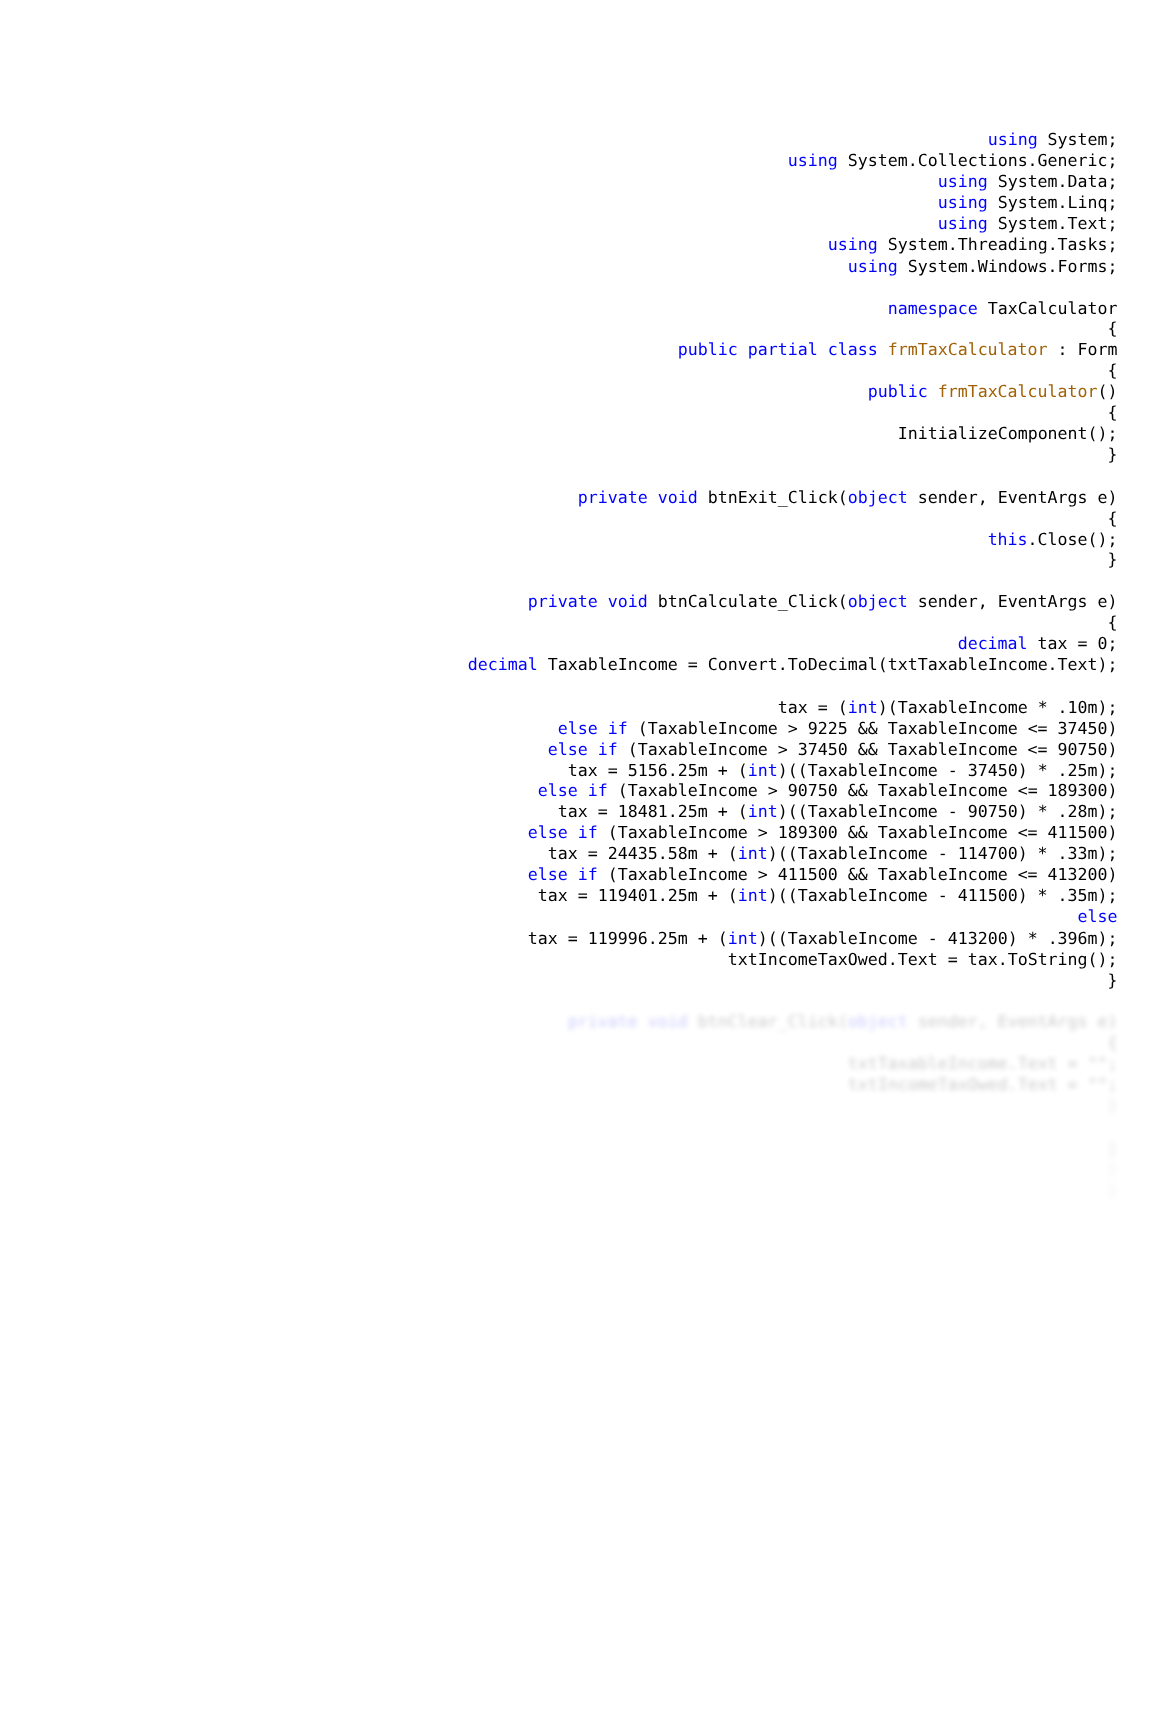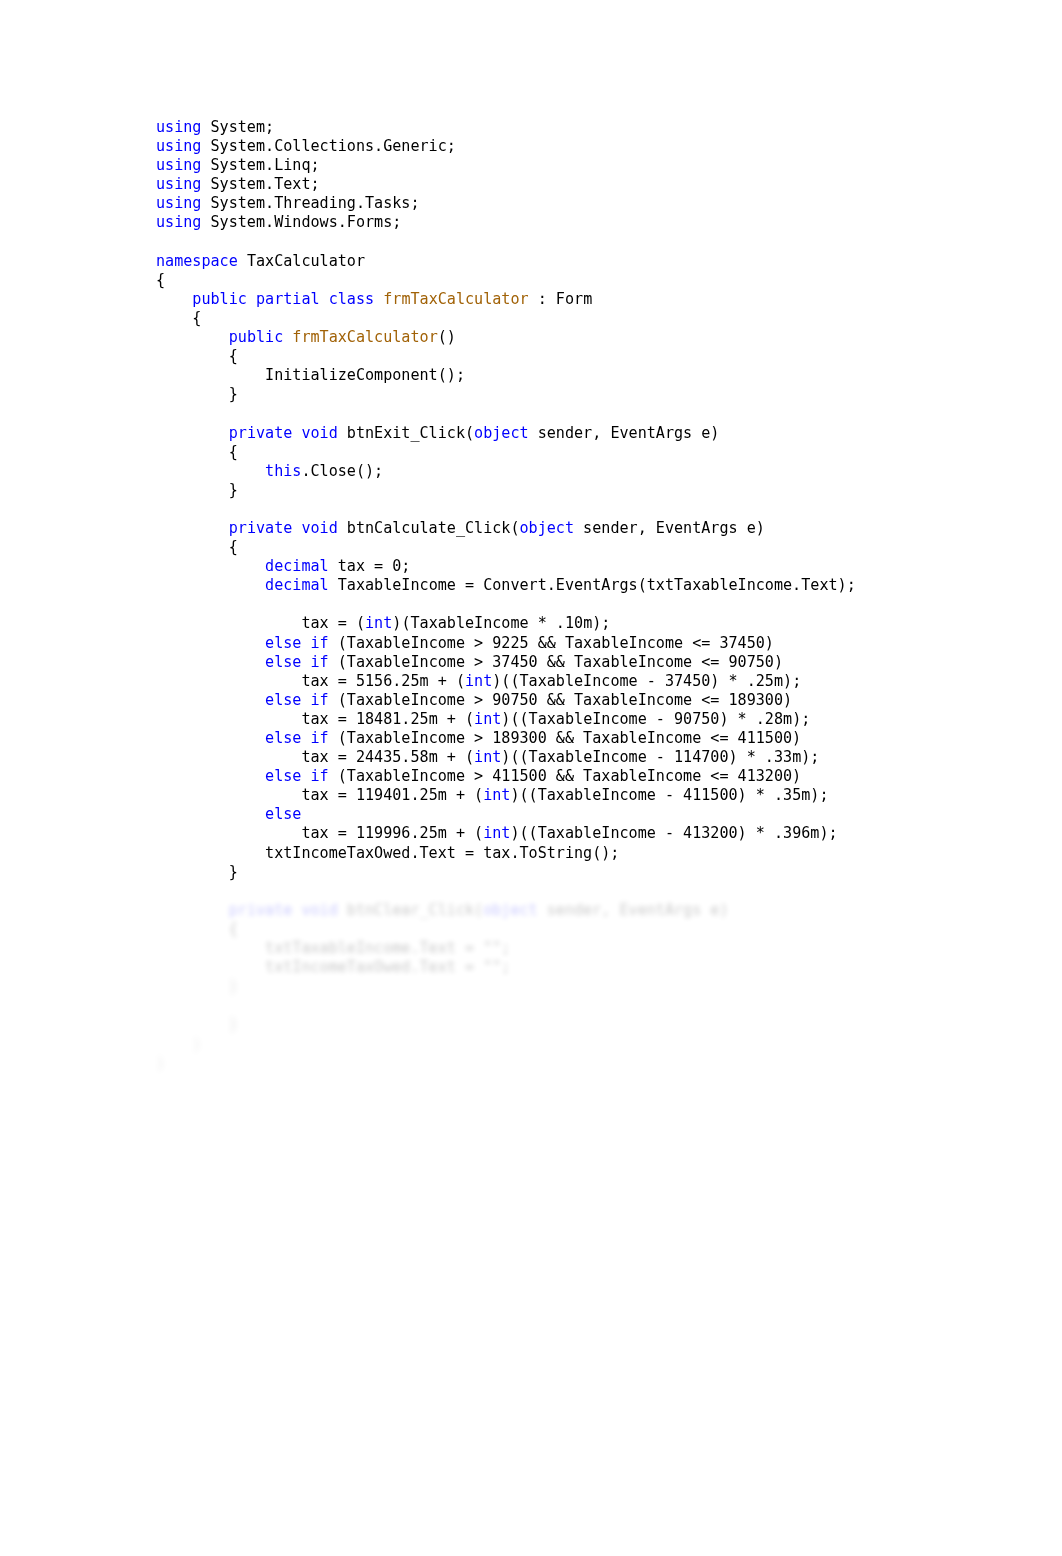--- a/index.html
+++ b/index.html
@@ -12,20 +12,21 @@
     height: 1556px;
     position: relative;
     overflow: hidden;
     font-family: "DejaVu Sans Mono", monospace;
   }
   #code-listing {
     position: absolute;
     left: 156px;
     top: 118px;
     width: 860px;
+    text-align: right;
   }
   .code-line {
     font-family: "DejaVu Sans Mono", monospace;
     font-size: 15.1px;
     line-height: 19.1px;
     height: 19.1px;
     white-space: pre;
     color: #000000;
     letter-spacing: 0px;
   }
@@ -50,20 +51,21 @@
     opacity: 0.085;
     filter: blur(3.4px);
   }
 </style>
 </head>
 <body>
 
 <div id="code-listing">
     <div class="code-line"><span class="kw">using</span><span class="txt"> System;</span></div>
     <div class="code-line"><span class="kw">using</span><span class="txt"> System.Collections.Generic;</span></div>
+    <div class="code-line"><span class="kw">using</span><span class="txt"> System.Data;</span></div>
     <div class="code-line"><span class="kw">using</span><span class="txt"> System.Linq;</span></div>
     <div class="code-line"><span class="kw">using</span><span class="txt"> System.Text;</span></div>
     <div class="code-line"><span class="kw">using</span><span class="txt"> System.Threading.Tasks;</span></div>
     <div class="code-line"><span class="kw">using</span><span class="txt"> System.Windows.Forms;</span></div>
     <div class="code-line blank">&nbsp;</div>
     <div class="code-line"><span class="kw">namespace</span><span class="txt"> TaxCalculator</span></div>
     <div class="code-line"><span class="txt">{</span></div>
     <div class="code-line"><span class="txt">    </span><span class="kw">public partial class</span><span class="txt"> </span><span class="type">frmTaxCalculator</span><span class="txt"> : Form</span></div>
     <div class="code-line"><span class="txt">    </span><span class="txt">{</span></div>
     <div class="code-line"><span class="txt">        </span><span class="kw">public</span><span class="txt"> </span><span class="type">frmTaxCalculator</span><span class="txt">()</span></div>
@@ -72,21 +74,21 @@
     <div class="code-line"><span class="txt">        </span><span class="txt">}</span></div>
     <div class="code-line blank">&nbsp;</div>
     <div class="code-line"><span class="txt">        </span><span class="kw">private void</span><span class="txt"> btnExit_Click(</span><span class="kw">object</span><span class="txt"> sender, EventArgs e)</span></div>
     <div class="code-line"><span class="txt">        </span><span class="txt">{</span></div>
     <div class="code-line"><span class="txt">            </span><span class="kw">this</span><span class="txt">.Close();</span></div>
     <div class="code-line"><span class="txt">        </span><span class="txt">}</span></div>
     <div class="code-line blank">&nbsp;</div>
     <div class="code-line"><span class="txt">        </span><span class="kw">private void</span><span class="txt"> btnCalculate_Click(</span><span class="kw">object</span><span class="txt"> sender, EventArgs e)</span></div>
     <div class="code-line"><span class="txt">        </span><span class="txt">{</span></div>
     <div class="code-line"><span class="txt">            </span><span class="kw">decimal</span><span class="txt"> tax = 0;</span></div>
-    <div class="code-line"><span class="txt">            </span><span class="kw">decimal</span><span class="txt"> TaxableIncome = Convert.EventArgs(txtTaxableIncome.Text);</span></div>
+    <div class="code-line"><span class="txt">            </span><span class="kw">decimal</span><span class="txt"> TaxableIncome = Convert.ToDecimal(txtTaxableIncome.Text);</span></div>
     <div class="code-line blank">&nbsp;</div>
     <div class="code-line"><span class="txt">                </span><span class="txt">tax = (</span><span class="kw">int</span><span class="txt">)(TaxableIncome * .10m);</span></div>
     <div class="code-line"><span class="txt">            </span><span class="kw">else if</span><span class="txt"> (TaxableIncome &gt; 9225 &amp;&amp; TaxableIncome &lt;= 37450)</span></div>
     <div class="code-line"><span class="txt">            </span><span class="kw">else if</span><span class="txt"> (TaxableIncome &gt; 37450 &amp;&amp; TaxableIncome &lt;= 90750)</span></div>
     <div class="code-line"><span class="txt">                </span><span class="txt">tax = 5156.25m + (</span><span class="kw">int</span><span class="txt">)((TaxableIncome - 37450) * .25m);</span></div>
     <div class="code-line"><span class="txt">            </span><span class="kw">else if</span><span class="txt"> (TaxableIncome &gt; 90750 &amp;&amp; TaxableIncome &lt;= 189300)</span></div>
     <div class="code-line"><span class="txt">                </span><span class="txt">tax = 18481.25m + (</span><span class="kw">int</span><span class="txt">)((TaxableIncome - 90750) * .28m);</span></div>
     <div class="code-line"><span class="txt">            </span><span class="kw">else if</span><span class="txt"> (TaxableIncome &gt; 189300 &amp;&amp; TaxableIncome &lt;= 411500)</span></div>
     <div class="code-line"><span class="txt">                </span><span class="txt">tax = 24435.58m + (</span><span class="kw">int</span><span class="txt">)((TaxableIncome - 114700) * .33m);</span></div>
     <div class="code-line"><span class="txt">            </span><span class="kw">else if</span><span class="txt"> (TaxableIncome &gt; 411500 &amp;&amp; TaxableIncome &lt;= 413200)</span></div>

